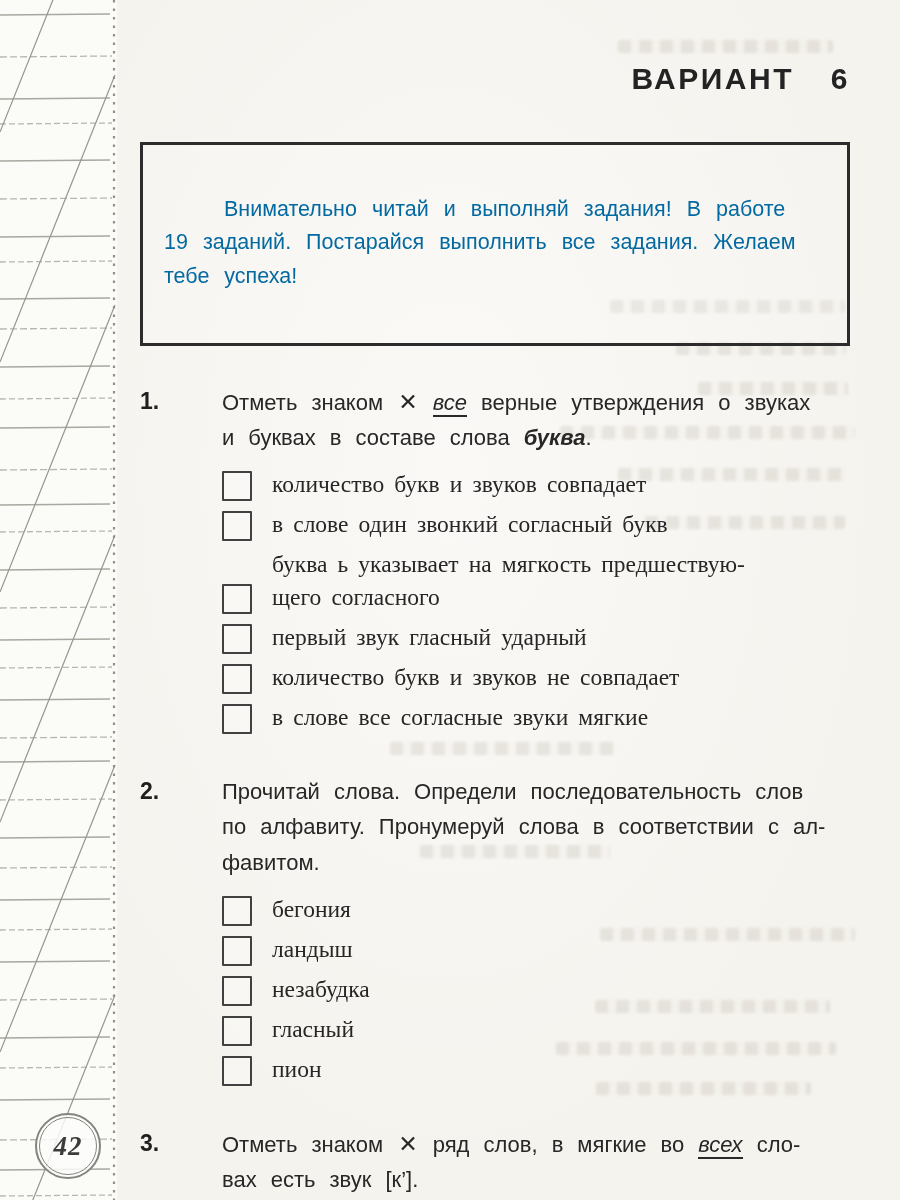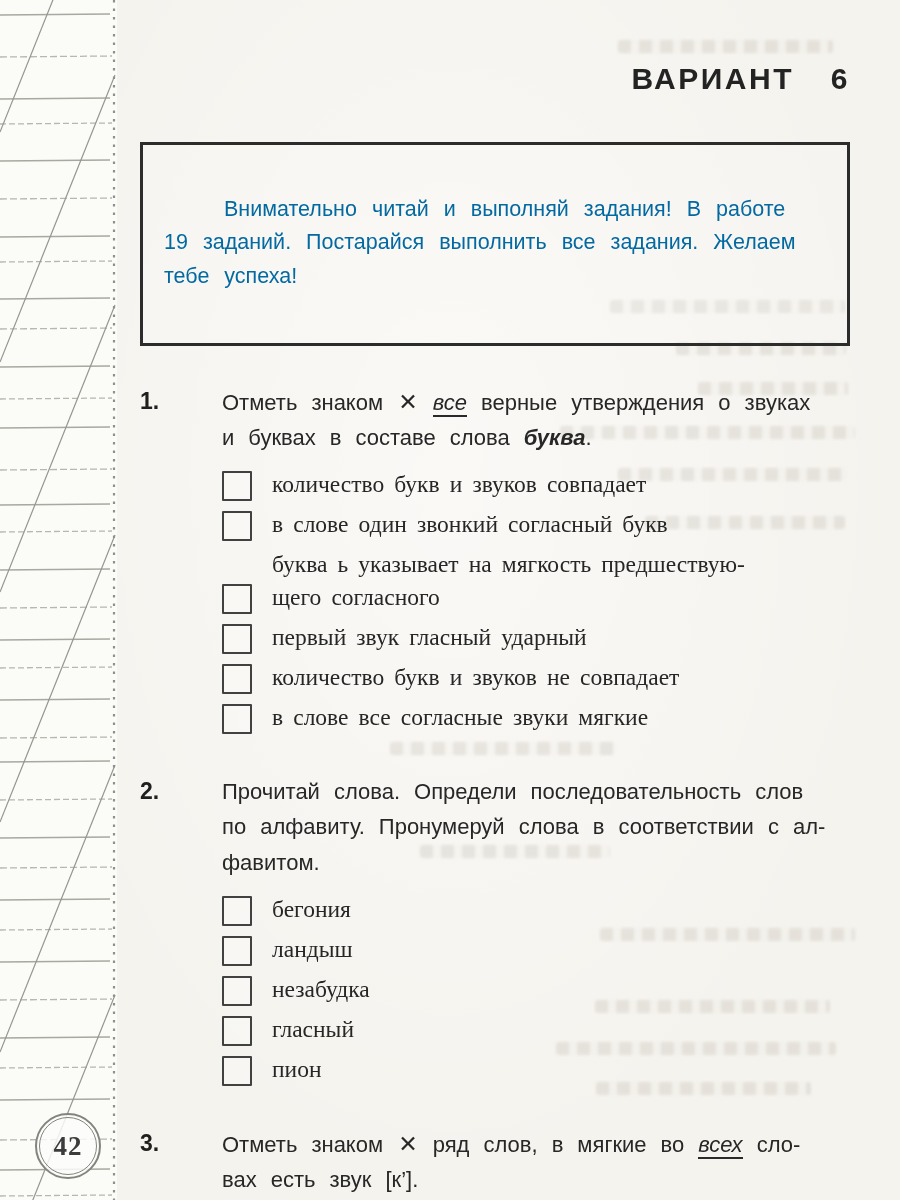--- a/index.html
+++ b/index.html
@@ -63,21 +63,21 @@
     position:absolute;left:35px;top:1113px;width:62px;height:62px;
     border:2px solid #84847e;border-radius:50%;
     display:flex;align-items:center;justify-content:center;
     background:rgba(252,252,250,.85);
   }
   .pageno::after{
     content:"";position:absolute;inset:2px;border:1.5px solid #84847e;border-radius:50%;
   }
   .pageno span{
     font-family:"Liberation Serif","DejaVu Serif",serif;
-    font-size:27px;font-weight:bold;color:#3c3c3c;letter-spacing:1px;
+    font-size:27px;font-weight:bold;color:#3c3c3c;letter-spacing:1px;font-style:italic;
   }
 </style>
 </head>
 <body>
 
 <svg class="margin-svg" width="126" height="1200" viewBox="0 0 126 1200" aria-hidden="true">
   <rect x="0" y="0" width="117" height="1200" fill="#fbfbf8"></rect>
   <g stroke="#a8a8a0" stroke-width="1.3">
     <line x1="0" y1="15" x2="110" y2="14"></line>
     <line x1="0" y1="57" x2="112" y2="56" stroke-dasharray="7 3" stroke="#b7b7af"></line>

